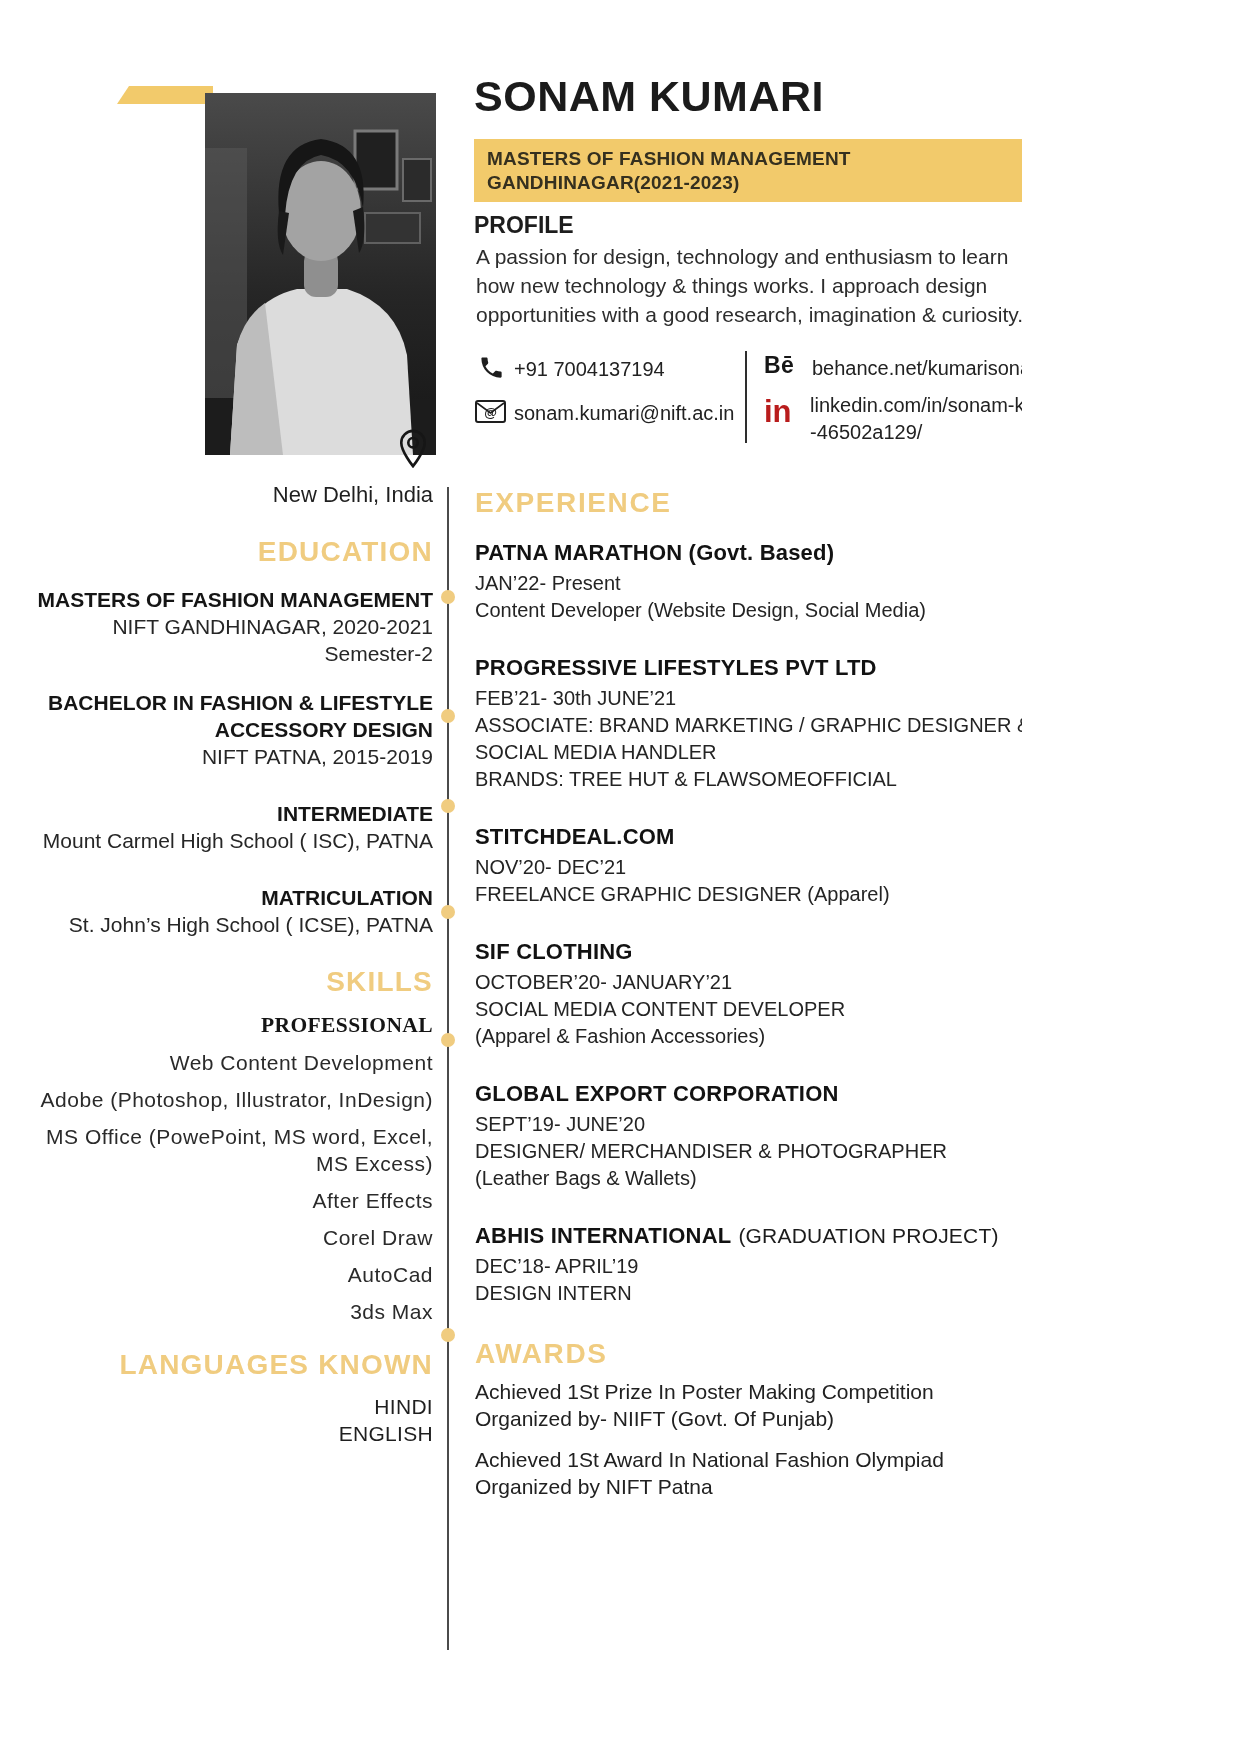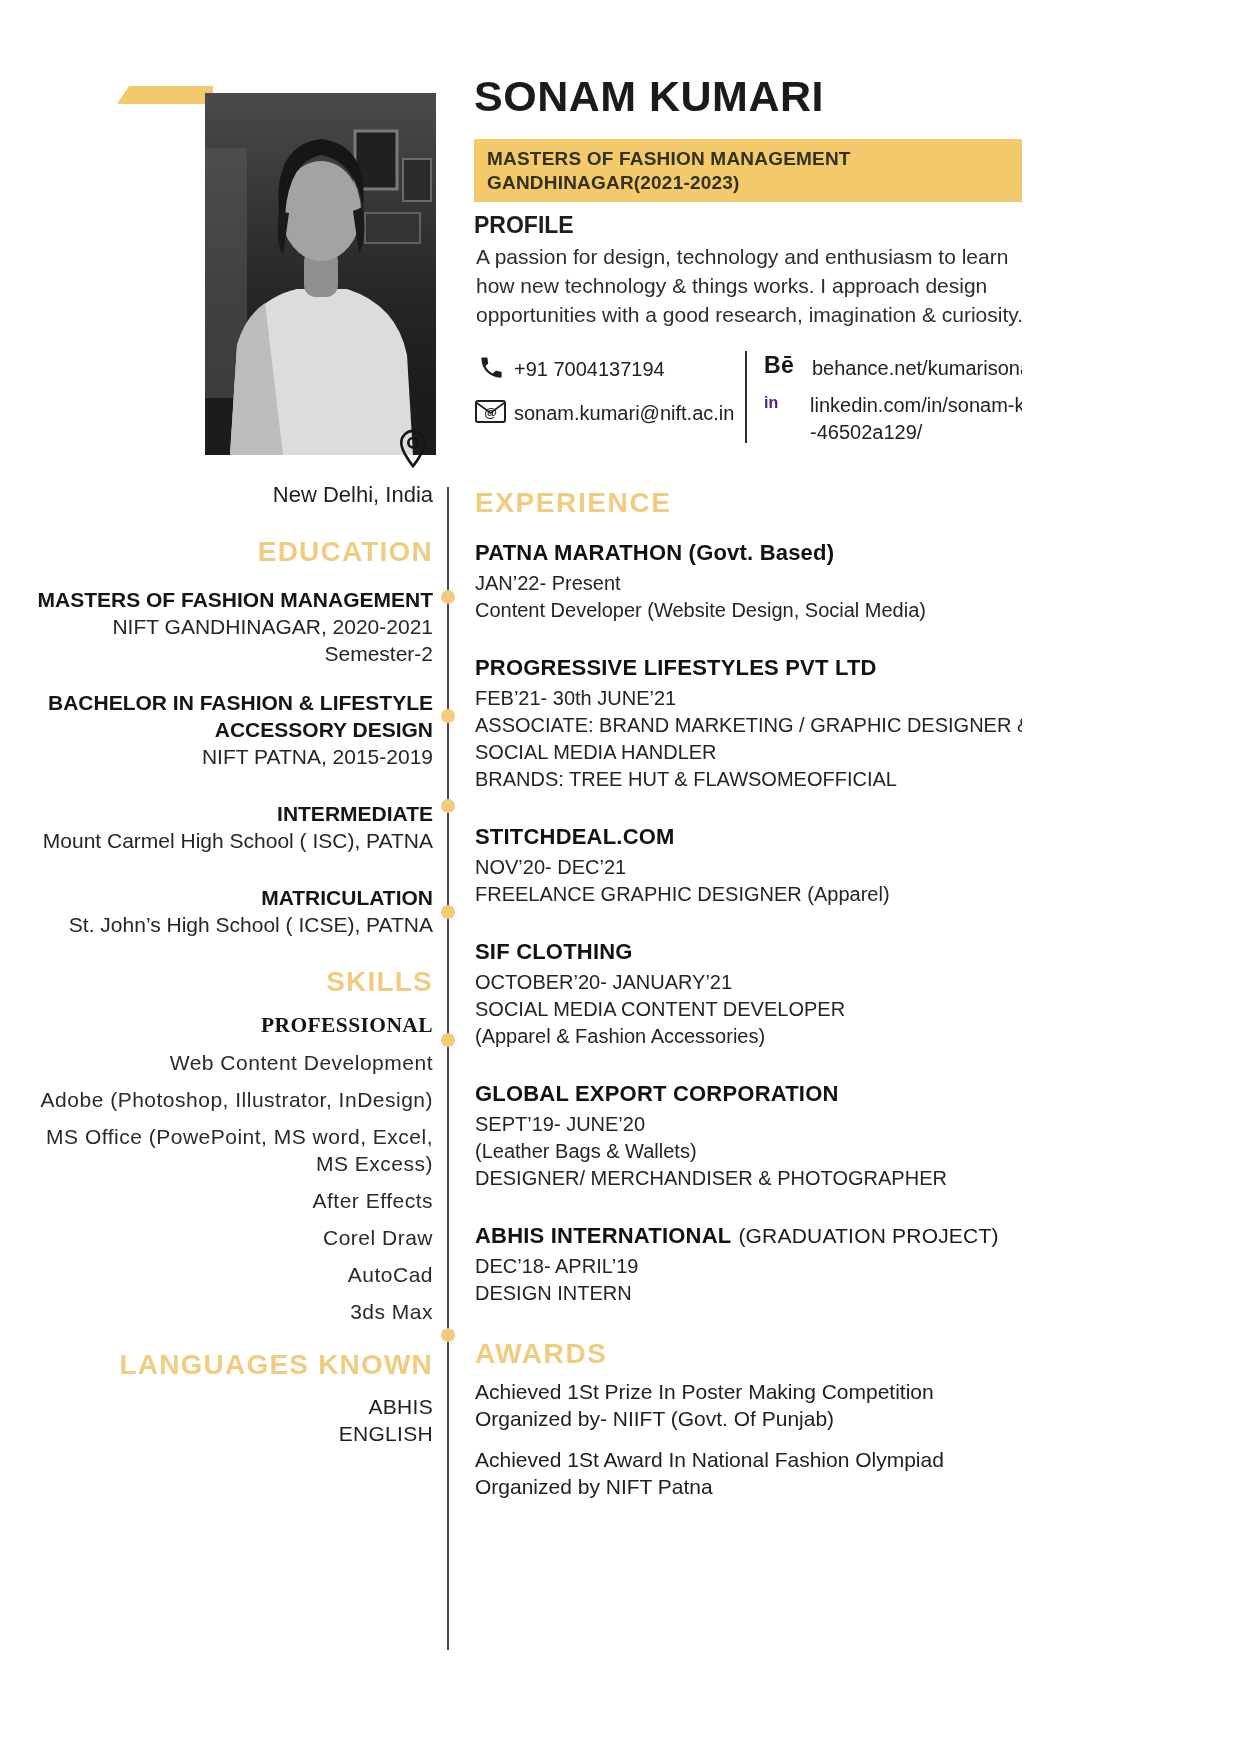--- a/index.html
+++ b/index.html
@@ -30,21 +30,21 @@
   
   .icon { position:absolute; }
   .phone-icon { left:478px; top:354px; }
   .mail-icon  { left:474px; top:398px; }
   .contact-val { position:absolute; font-size:20px; color:#222; }
   .phone-val { left:514px; top:358px; }
   .email-val { left:514px; top:402px; }
   .contact-divider { position:absolute; left:745px; top:351px; width:2px; height:92px; background:#2e2e2e; }
   .behance-label { position:absolute; left:764px; top:352px; font-size:23px; font-weight:bold; color:#161616; letter-spacing:0.5px; }
   .behance-val { left:812px; top:357px; }
-  .linkedin-label { position:absolute; left:764px; top:394px; font-size:16px; font-weight:bold; color:#4c1d95; }
+  .linkedin-label { position:absolute; left:764px; top:394px; font-size:31px; font-weight:bold; color:#b91c1c; }
   .linkedin-val { left:810px; top:392px; width:268px; line-height:27px; word-break:break-all; }
 
   
   .leftcol { position:absolute; left:30px; top:428px; width:403px; text-align:right; }
   .pin { margin:0 2px 6px 0; display:inline-block; }
   .location { font-size:22px; color:#1f1f1f; line-height:26px; }
   .sec-h { font-size:28px; font-weight:bold; color:#F0CC80; letter-spacing:1.2px; line-height:32px; }
   .edu-h { margin-top:28px; margin-bottom:18px; }
   .edu-item { margin-bottom:22px; }
   [data-list="education.items"] > div:nth-of-type(3),
@@ -192,21 +192,21 @@
         <div class="skill-line">MS Office (PowePoint, MS word, Excel, MS Excess)</div>
         <div class="skill-line">After Effects</div>
         <div class="skill-line">Corel Draw</div>
         <div class="skill-line">AutoCad</div>
         <div class="skill-line">3ds Max</div>
       </div>
 
     <div class="sec-h lang-h">LANGUAGES KNOWN</div>
     <div data-list="languages.items">
 
-    <div class="lang-line">ABHIS</div>
+    <div class="lang-line">HINDI</div>
         <div class="lang-line">ENGLISH</div>
       </div>
   </div>
 
   <div class="divider"></div>
   <div class="dot" style="top:590px"></div>
   <div class="dot" style="top:709px"></div>
   <div class="dot" style="top:799px"></div>
   <div class="dot" style="top:905px"></div>
   <div class="dot" style="top:1033px"></div>
@@ -252,22 +252,22 @@
             <div class="exp-line">SOCIAL MEDIA CONTENT DEVELOPER</div>
             <div class="exp-line">(Apparel &amp; Fashion Accessories)</div>
           </div>
         </div>
 
         <div class="exp-item">
           <div class="exp-company"><span>GLOBAL EXPORT CORPORATION</span><span class="exp-suffix"></span></div>
           <div>
 
           <div class="exp-line">SEPT’19- JUNE’20</div>
+            <div class="exp-line">DESIGNER/ MERCHANDISER &amp; PHOTOGRAPHER</div>
             <div class="exp-line">(Leather Bags &amp; Wallets)</div>
-            <div class="exp-line">DESIGNER/ MERCHANDISER &amp; PHOTOGRAPHER</div>
           </div>
         </div>
 
         <div class="exp-item">
           <div class="exp-company"><span>ABHIS INTERNATIONAL</span><span class="exp-suffix">(GRADUATION PROJECT)</span></div>
           <div>
 
           <div class="exp-line">DEC’18- APRIL’19</div>
             <div class="exp-line">DESIGN INTERN</div>
           </div>

